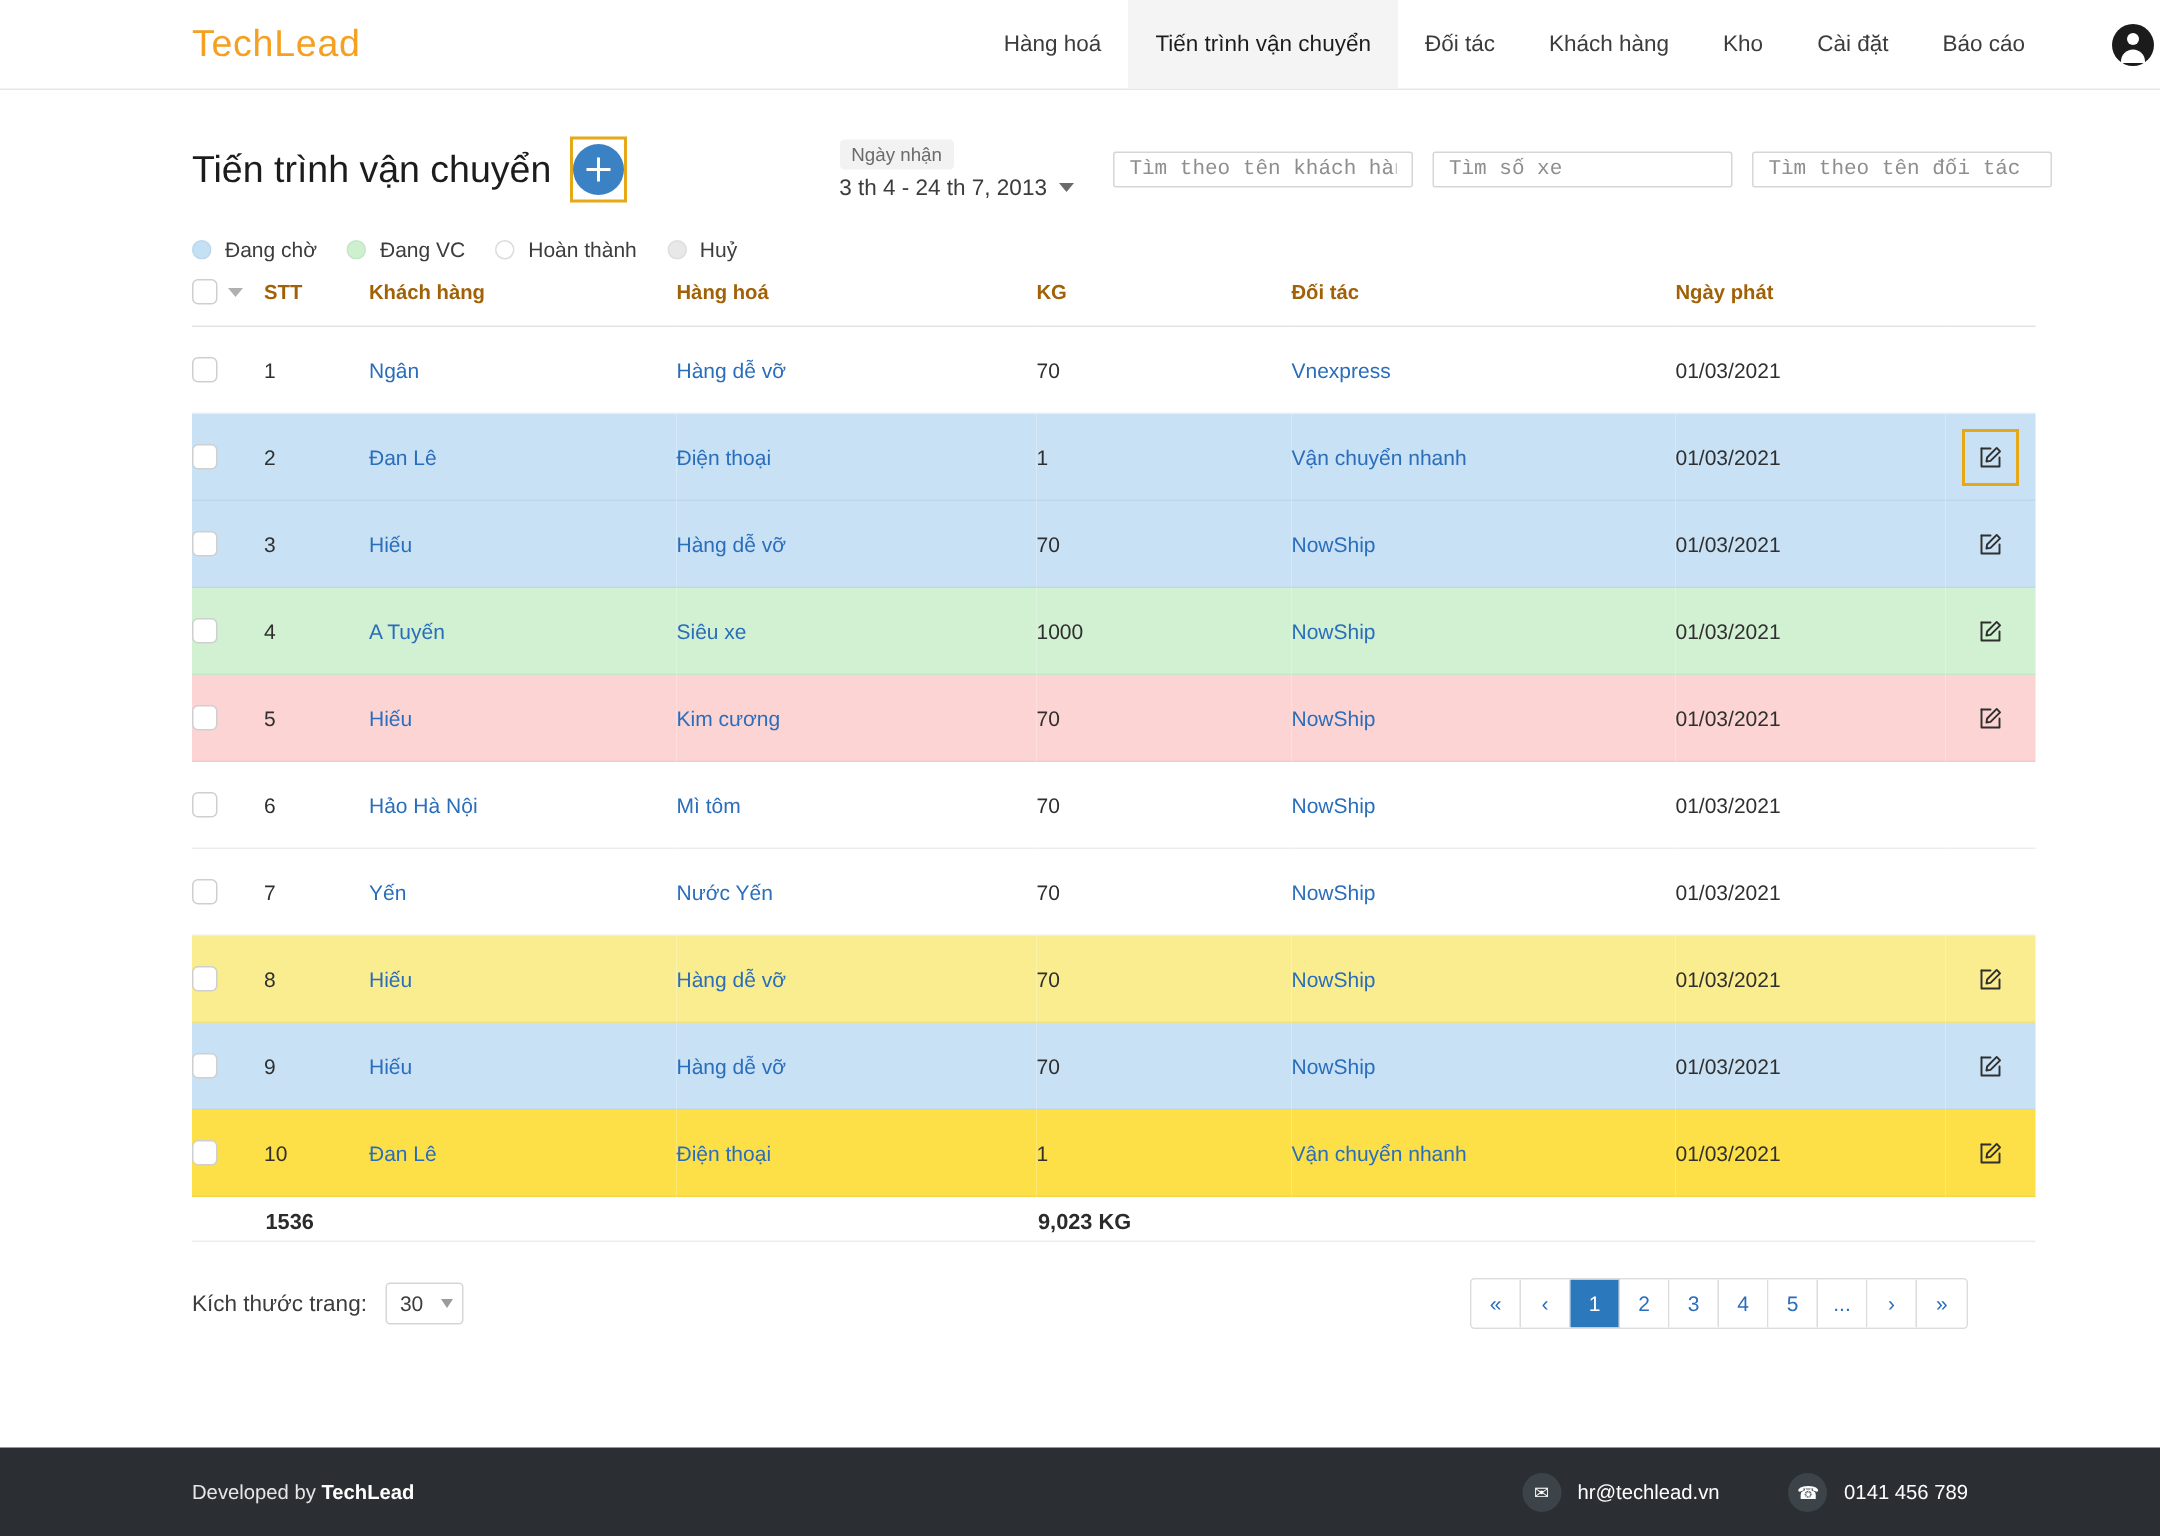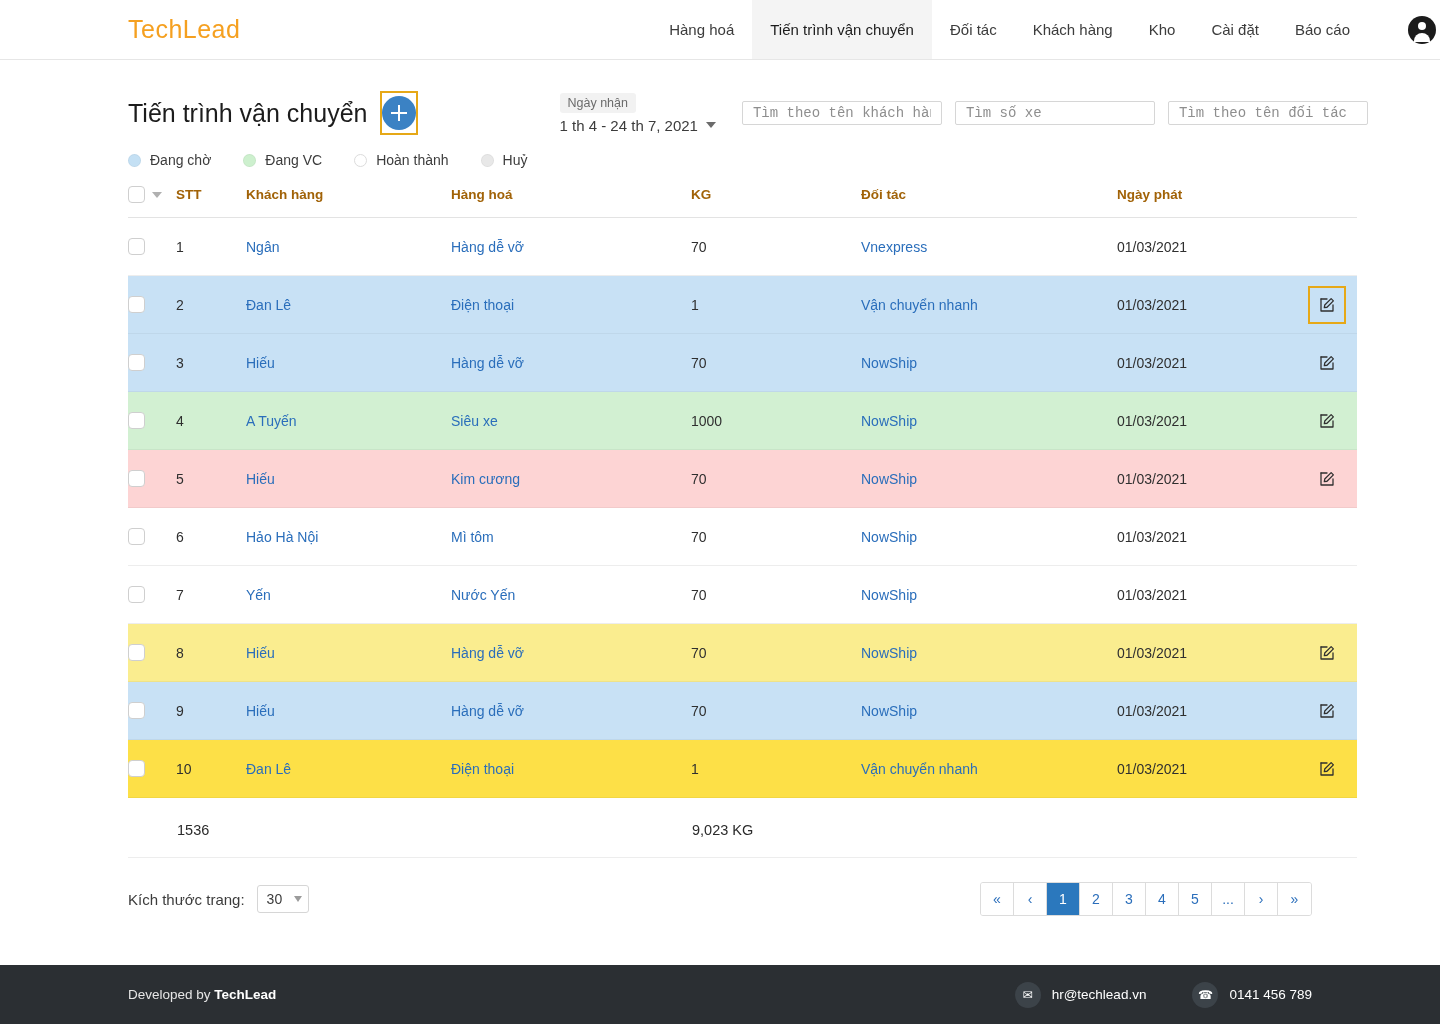--- a/index.html
+++ b/index.html
@@ -160,22 +160,22 @@
     font-size: 14px;
     font-family: Liberation Mono, monospace;
     color: #3c3c3c;
     background: #fff;
   }
   .search-input::placeholder { color: #8e8e8e; }
 
   
   .legend {
     display: flex;
-    align-items: flex-start;
-    gap: 32px;
+    align-items: flex-end;
+    gap: 20px;
     padding-top: 14px;
     height: 36px;
   }
   .legend-item { display: flex; align-items: center; gap: 9px; cursor: pointer; }
   .legend-dot {
     width: 13px; height: 13px; border-radius: 50%;
     display: inline-block;
   }
   .legend-label { font-size: 14px; color: #3c3c3c; }
 
@@ -237,23 +237,23 @@
     width: 38px; height: 38px;
     border: 2px solid #e6a817;
     display: flex; align-items: center; justify-content: center;
     margin: 0 auto;
     cursor: pointer;
   }
 
   
   .totals-row td {
     font-size: 14.5px;
-    font-weight: normal;
+    font-weight: bold;
     color: #2b2b2b;
-    height: 60px;
+    height: 30px;
     padding-top: 6px;
     border-bottom: 1px solid #ededed;
   }
 
   
   .controls {
     display: flex;
     align-items: center;
     padding-top: 22px;
     height: 60px;
@@ -358,21 +358,21 @@
 
   <div class="head-row">
     <div class="page-title">Tiến trình vận chuyển</div>
     <div class="add-btn-box">
       <div class="add-btn"></div>
     </div>
 
     <div class="date-filter">
       <div class="date-chip">Ngày nhận</div>
       <div class="date-value">
-        <span>1 th 4  -  24 th 7, 2021</span>
+        <span>3 th 4  -  24 th 7, 2013</span>
         <span class="caret-down"></span>
       </div>
     </div>
 
     <div class="searches">
       <input class="search-input" type="text" placeholder="Tìm theo tên khách hàng" style="">
       <input class="search-input" type="text" placeholder="Tìm số xe" style="">
       <input class="search-input" type="text" placeholder="Tìm theo tên đối tác" style="">
     </div>
   </div>

